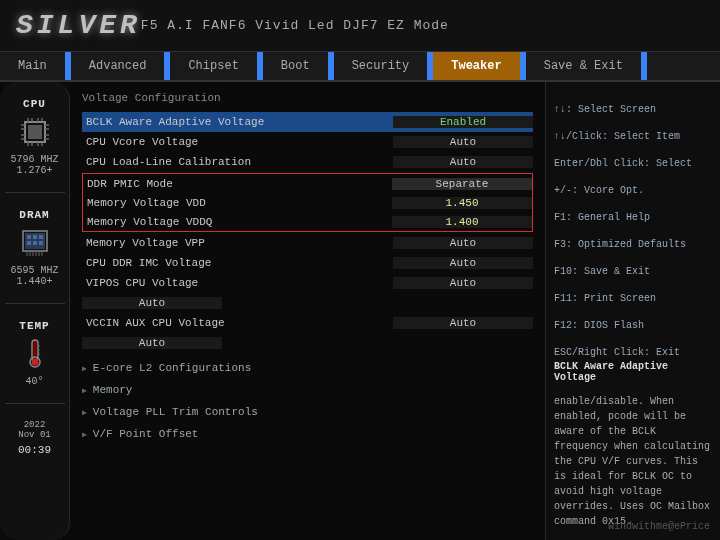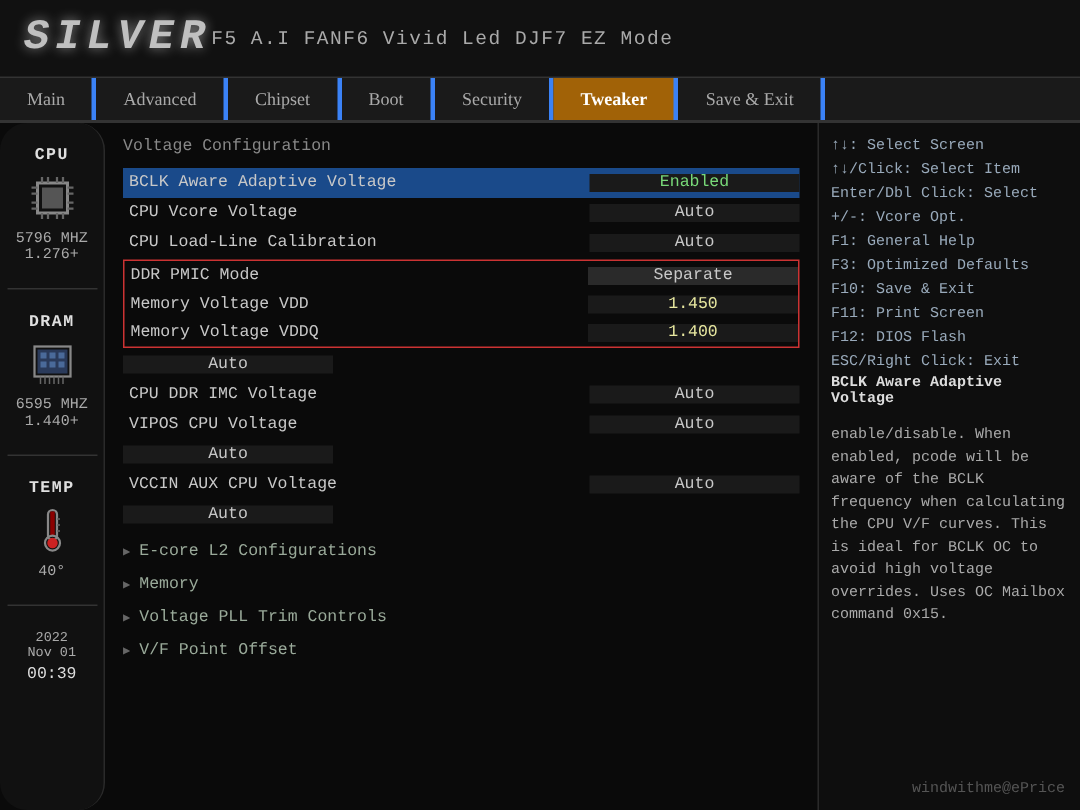--- a/index.html
+++ b/index.html
@@ -44,22 +44,21 @@
       align-items: stretch;
       border-bottom: 2px solid #333;
     }
     .nav-tab {
       padding: 0 18px;
       display: flex;
       align-items: center;
       color: #aaa;
       font-size: 12px;
       cursor: pointer;
-      border-right: 3px solid #3b82f6;
-      font-family: Liberation Serif, serif;
+      border-right: 6px solid #3b82f6;
     }
     .nav-tab.active {
       background: #a16207;
       color: #fff;
       font-weight: bold;
     }
 
     
     #main {
       display: flex;
@@ -185,21 +184,21 @@
       padding: 8px;
       display: flex;
       flex-direction: column;
       gap: 0;
     }
     .help-text {
       color: #9ab;
       font-size: 10px;
       line-height: 1.5;
     }
-    .help-text div { margin-bottom: 1px; }
+    .help-text div { margin-bottom: 1px; margin-top: 12px; }
     .description-text {
       color: #aaa;
       font-size: 10px;
       line-height: 1.5;
       margin-top: 8px;
     }
     .description-title {
       color: #ddd;
       font-size: 10px;
       margin-bottom: 3px;
@@ -345,20 +344,21 @@
         <div class="config-name">Memory Voltage VDD</div>
         <div class="config-value number">1.450</div>
       </div>
       <div class="config-row">
         <div class="config-name">Memory Voltage VDDQ</div>
         <div class="config-value number">1.400</div>
       </div>
     </div>
 
     <div class="config-row">
+      <div class="config-name">Memory Voltage VPP</div>
       <div class="config-value auto">Auto</div>
     </div>
     <div class="config-row">
       <div class="config-name">CPU DDR IMC Voltage</div>
       <div class="config-value auto">Auto</div>
     </div>
     <div class="config-row">
       <div class="config-name">VIPOS CPU Voltage</div>
       <div class="config-value auto">Auto</div>
     </div>

